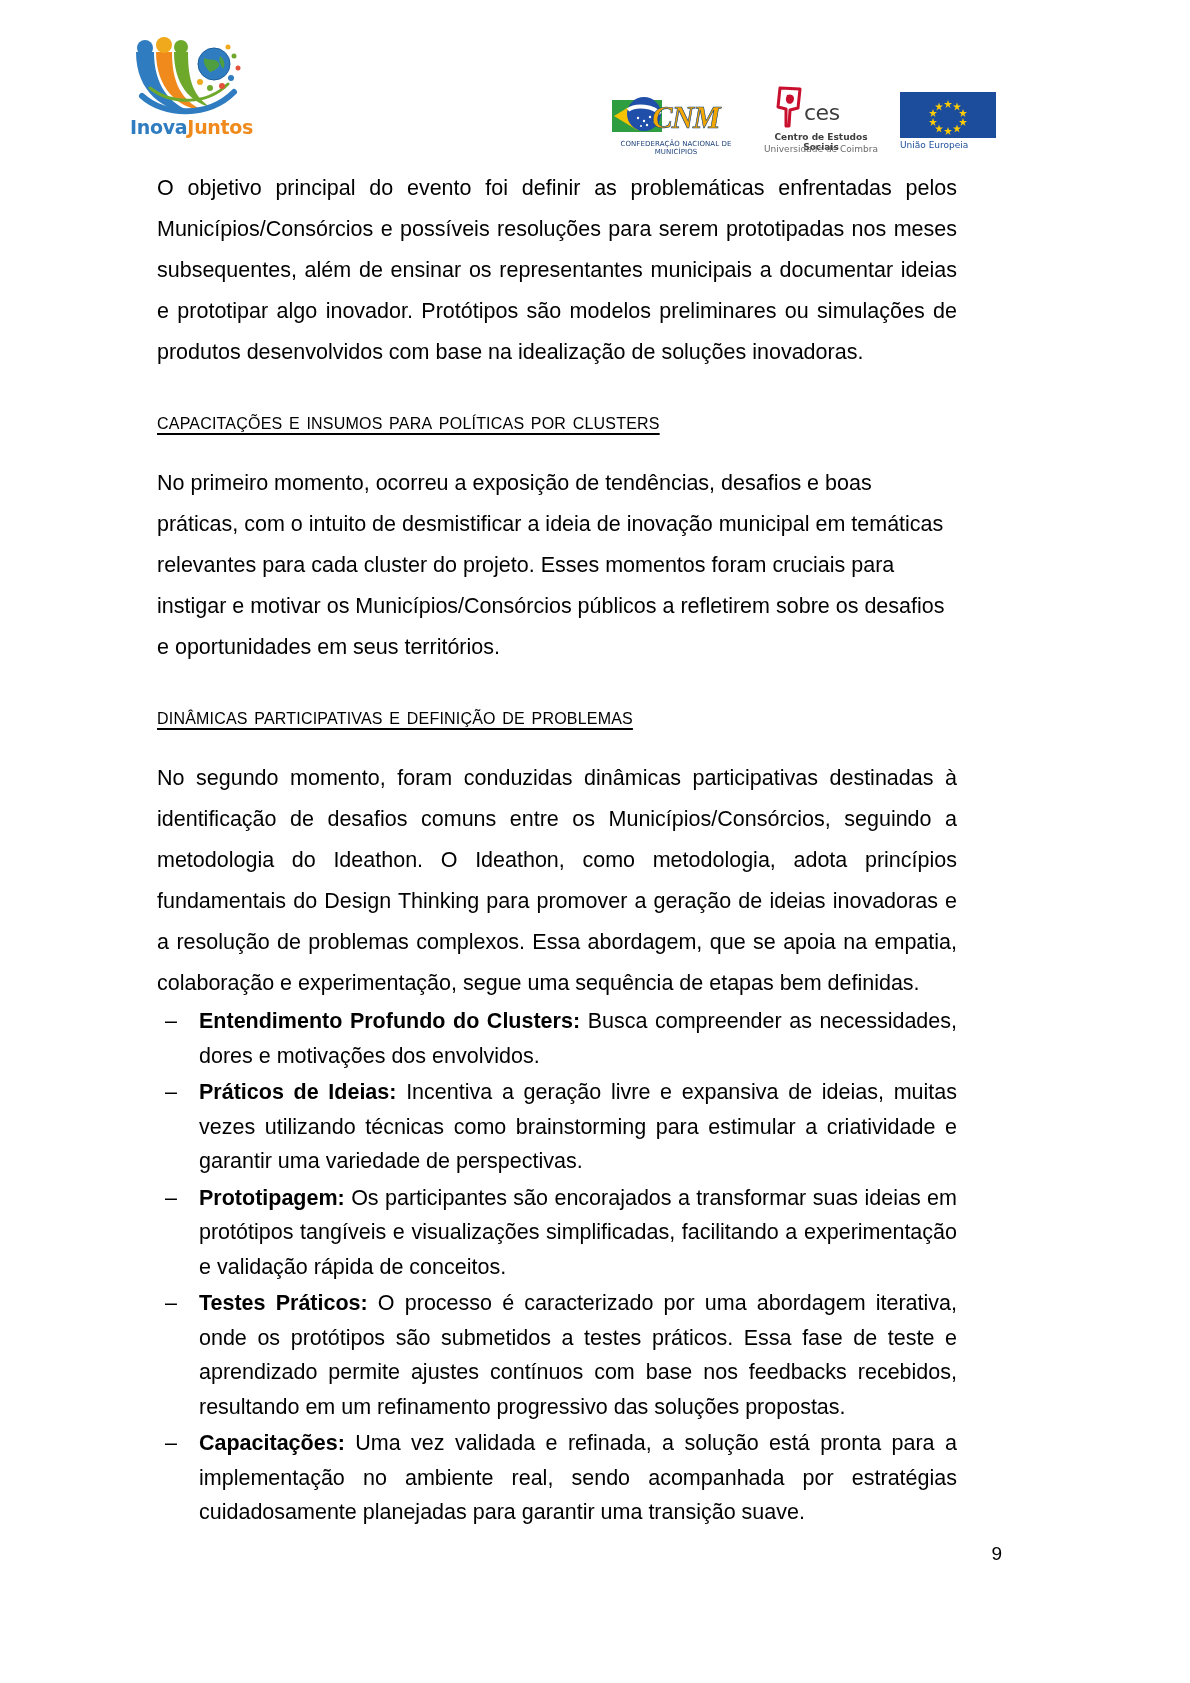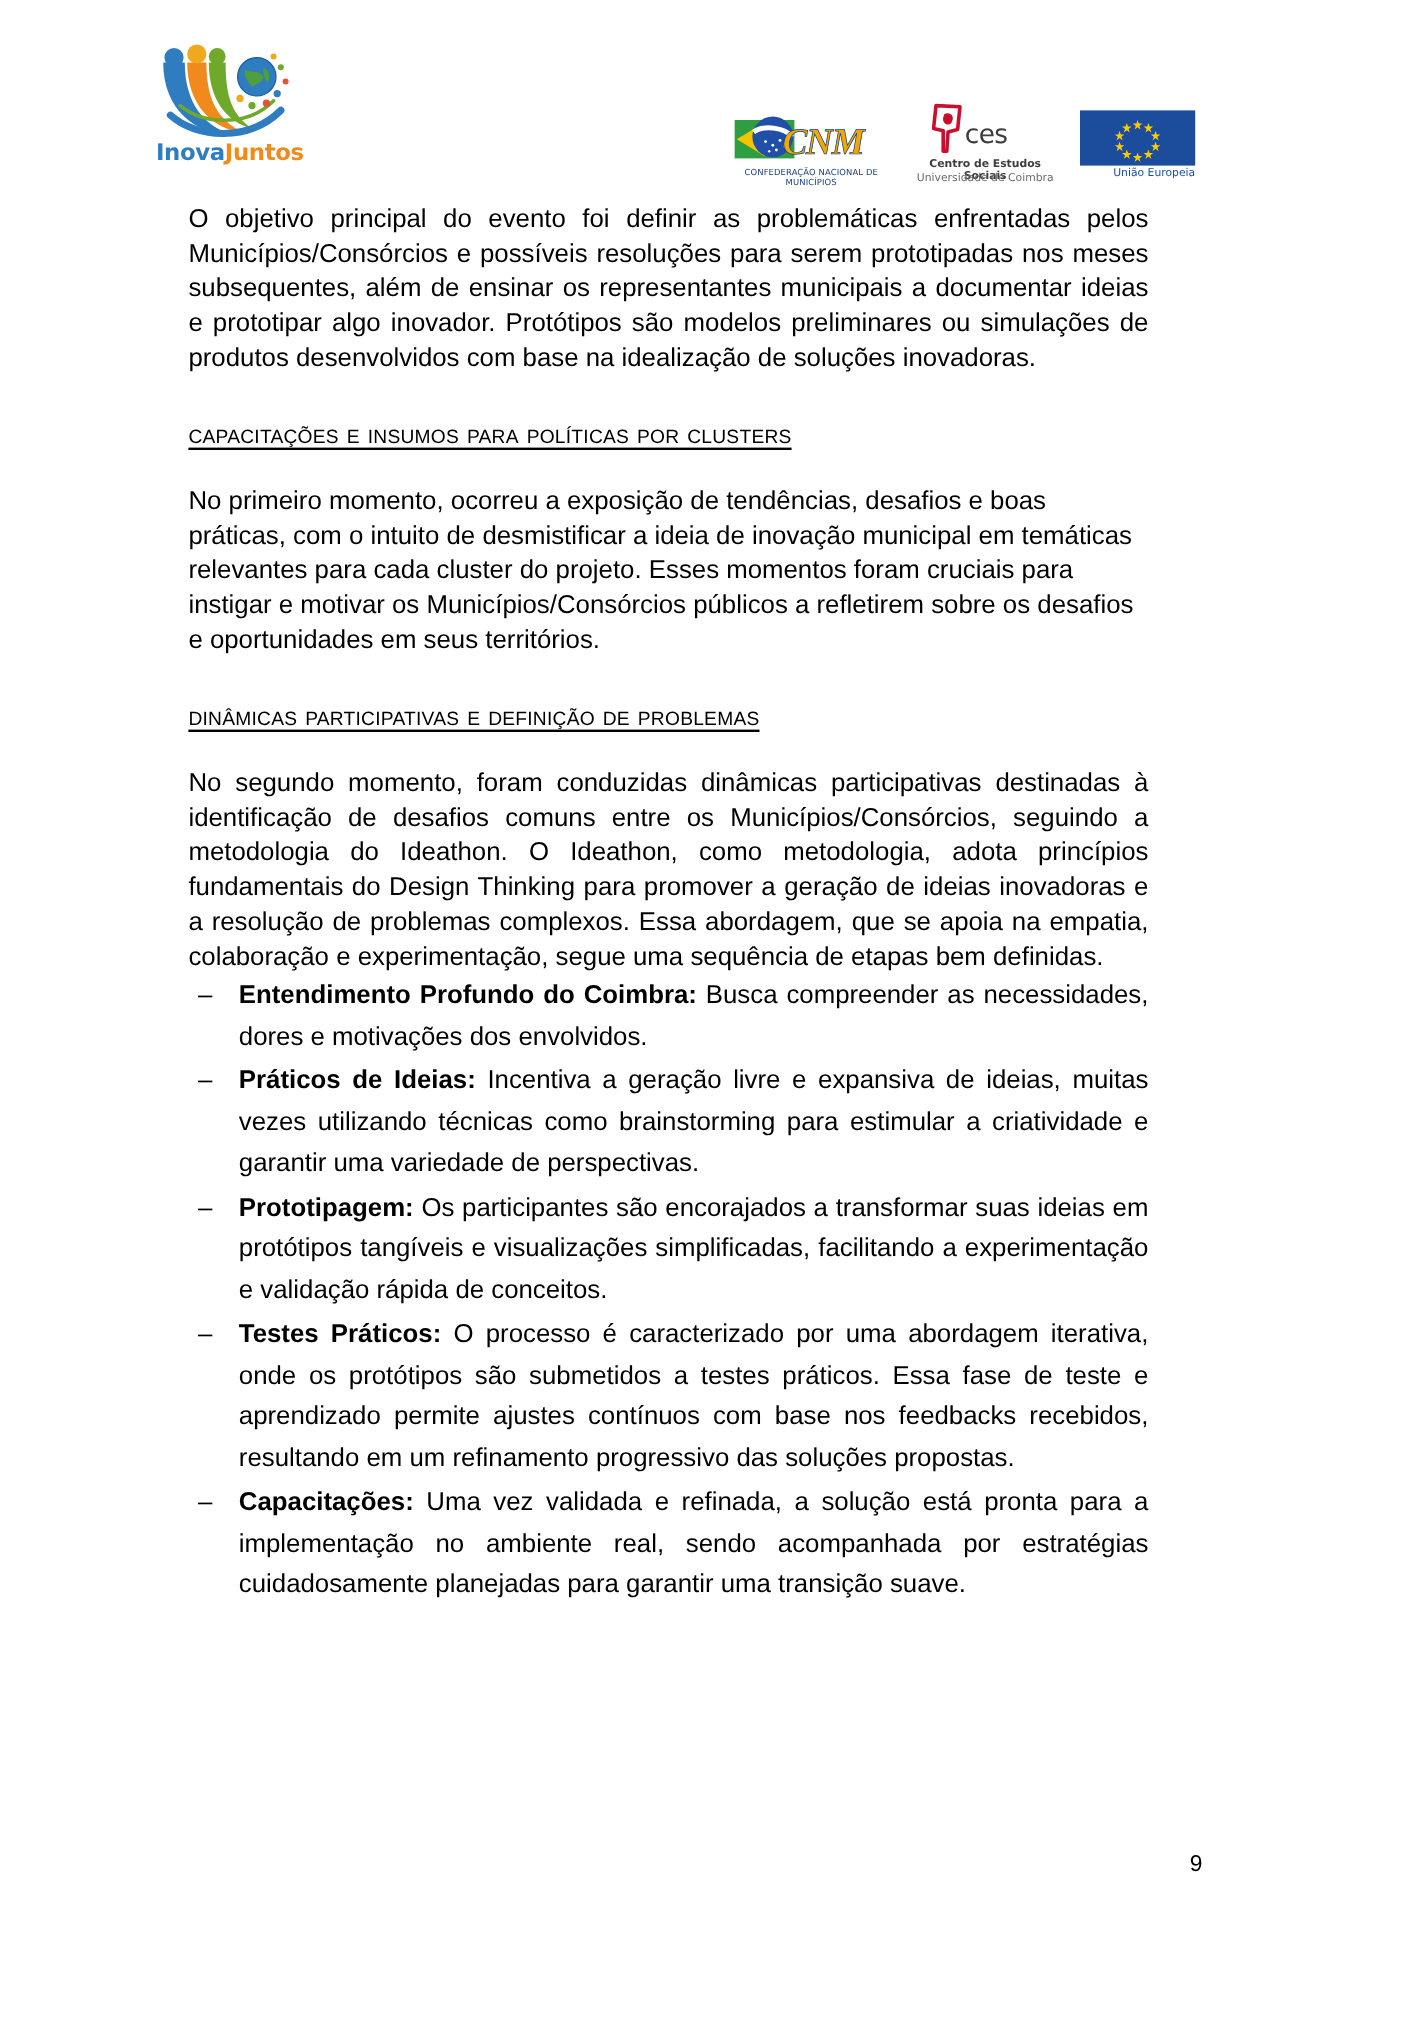--- a/index.html
+++ b/index.html
@@ -149,38 +149,38 @@
     top: 0px;
     width: 96px;
     height: 46px;
     background: #1c4d9c;
   }
   .eu-caption {
     position: absolute;
     left: 0px;
     top: 48px;
     width: 96px;
-    text-align: right;
+    text-align: left;
     font-size: 9px;
     color: #1c4d9c;
     font-family: "DejaVu Sans", sans-serif;
   }
 
   
   .content {
     position: absolute;
     left: 157px;
     top: 168px;
     width: 800px;
   }
   .para {
     font-family: "Liberation Sans Narrow", "Liberation Sans", sans-serif;
     font-stretch: condensed;
     font-size: 21.5px;
-    line-height: 29px;
+    line-height: 41px;
     color: #000000;
     text-align: justify;
     margin: 0;
   }
   .para.left { text-align: left; }
   .gap-lg { height: 34px; }
   .gap-md { height: 28px; }
 
   h2.section {
     font-family: "Liberation Sans Narrow", "Liberation Sans", sans-serif;
@@ -337,21 +337,21 @@
     <div class="section-wrap">
       <h2 class="section">Dinâmicas Participativas e Definição de Problemas</h2>
     </div>
 
     <div class="gap-md"></div>
 
     <p class="para">No segundo momento, foram conduzidas dinâmicas participativas destinadas à identificação de desafios comuns entre os Municípios/Consórcios, seguindo a metodologia do Ideathon. O Ideathon, como metodologia, adota princípios fundamentais do Design Thinking para promover a geração de ideias inovadoras e a resolução de problemas complexos. Essa abordagem, que se apoia na empatia, colaboração e experimentação, segue uma sequência de etapas bem definidas.</p>
 
     <ul class="bullets">
       <li>
-        <span class="dash">–</span><b>Entendimento Profundo do Coimbra:</b><span> Busca compreender as necessidades, dores e motivações dos envolvidos.</span>
+        <span class="dash">–</span><b>Entendimento Profundo do Clusters:</b><span> Busca compreender as necessidades, dores e motivações dos envolvidos.</span>
       </li>
       <li>
         <span class="dash">–</span><b>Práticos de Ideias:</b><span> Incentiva a geração livre e expansiva de ideias, muitas vezes utilizando técnicas como brainstorming para estimular a criatividade e garantir uma variedade de perspectivas.</span>
       </li>
       <li>
         <span class="dash">–</span><b>Prototipagem:</b><span> Os participantes são encorajados a transformar suas ideias em protótipos tangíveis e visualizações simplificadas, facilitando a experimentação e validação rápida de conceitos.</span>
       </li>
       <li>
         <span class="dash">–</span><b>Testes Práticos:</b><span> O processo é caracterizado por uma abordagem iterativa, onde os protótipos são submetidos a testes práticos. Essa fase de teste e aprendizado permite ajustes contínuos com base nos feedbacks recebidos, resultando em um refinamento progressivo das soluções propostas.</span>
       </li>

